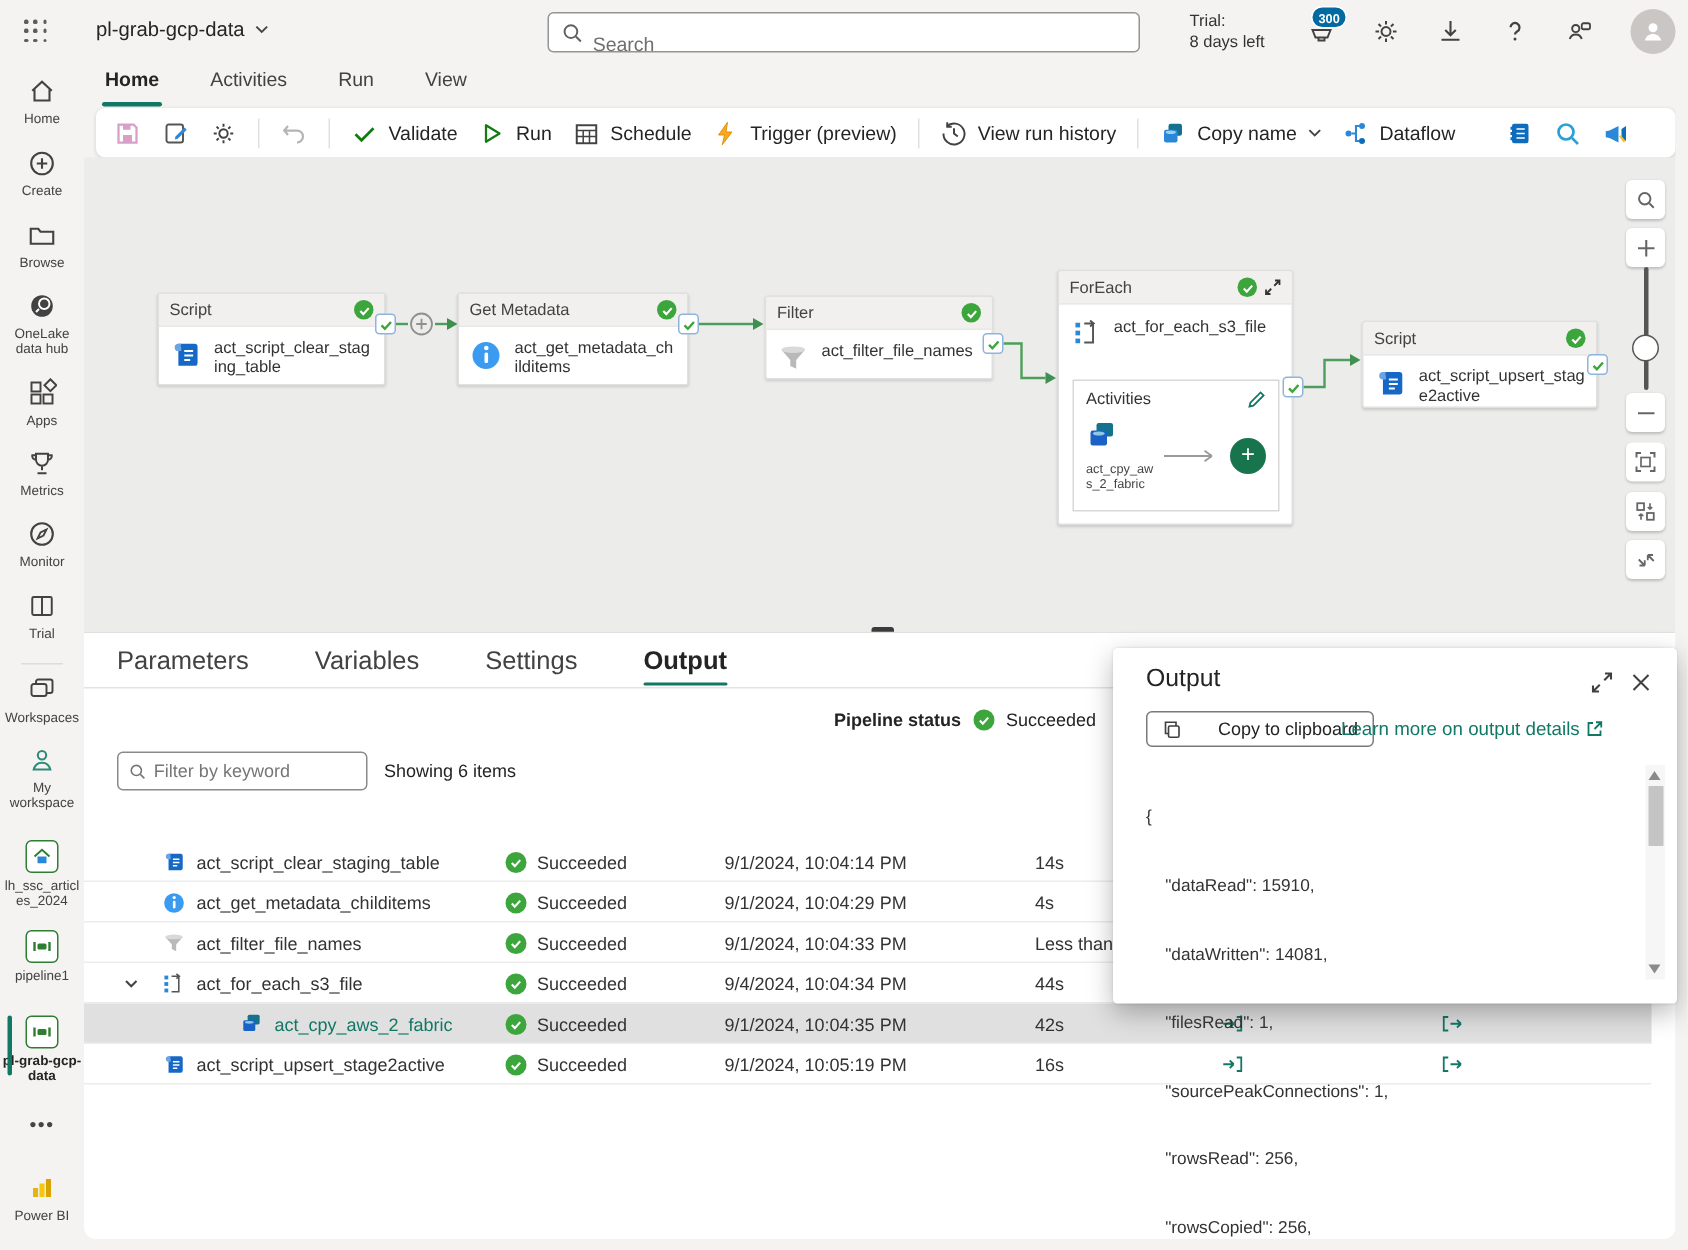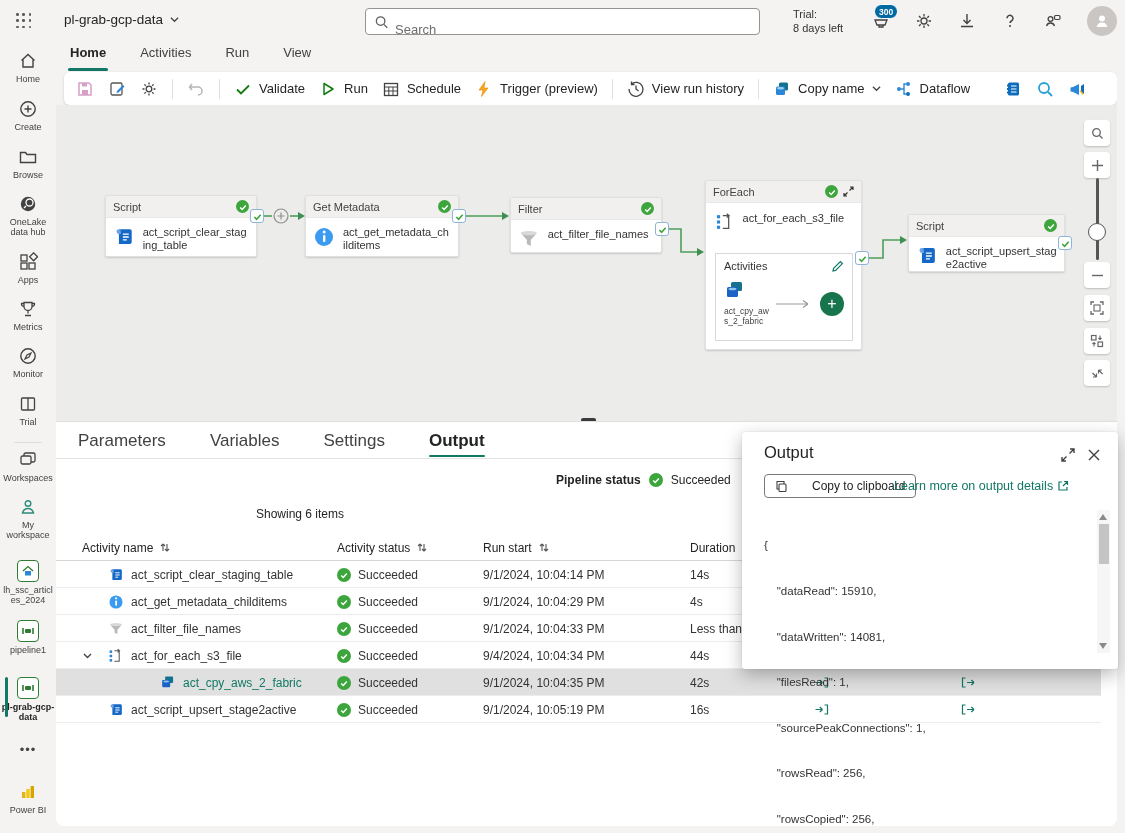--- a/index.html
+++ b/index.html
@@ -629,45 +629,29 @@
   <div class="statusrow">
     <b>Pipeline status</b>
     <span class="okdot">
         <svg viewBox="0 0 10 10">
           <path d="M1.5 5.5l2.5 2.5 4.5-5" fill="none" stroke="#fff" stroke-width="1.8"></path>
         </svg>
       </span>
     <span>Succeeded</span>
   </div>
 
+  <div class="filterbox">
+    <svg width="13" height="13" viewBox="0 0 13 13">
+        <circle cx="5.5" cy="5.5" r="3.8" fill="none" stroke="#767676" stroke-width="1.2"></circle>
+        <path d="M8.5 8.5l3 3" stroke="#767676" stroke-width="1.2"></path>
+      </svg>
+    <input placeholder="Filter by keyword" style="">
+  </div>
   <div class="showing">Showing 6 items</div>
 
-  <div class="thead">
-    <div class="cell" style="left:26px">
-      <span>Activity name</span>
-      <svg class="sorticon" viewBox="0 0 10 11">
-          <path d="M3 9V2M3 2L1 4M3 2l2 2M7 2v7M7 9L5 7M7 9l2-2" fill="none" stroke="#555" stroke-width="1.1"></path>
-        </svg>
-    </div>
-    <div class="cell c-status">
-      <span>Activity status</span>
-      <svg class="sorticon" viewBox="0 0 10 11">
-          <path d="M3 9V2M3 2L1 4M3 2l2 2M7 2v7M7 9L5 7M7 9l2-2" fill="none" stroke="#555" stroke-width="1.1"></path>
-        </svg>
-    </div>
-    <div class="cell c-start">
-      <span>Run start</span>
-      <svg class="sorticon" viewBox="0 0 10 11">
-          <path d="M3 9V2M3 2L1 4M3 2l2 2M7 2v7M7 9L5 7M7 9l2-2" fill="none" stroke="#555" stroke-width="1.1"></path>
-        </svg>
-    </div>
-    <div class="cell c-dur">
-      <span>Duration</span>
-    </div>
-  </div>
 
   <div class="trow" style="top:139px">
     <div class="cell c-name">
       <svg class="rowicon" viewBox="0 0 22 22">
           <path d="M6 3h11a2 2 0 0 1 2 2v11a2 2 0 0 1-2 2H6z" fill="#1668c7"></path>
           <path d="M6 3a2.5 2.5 0 0 0 0 5h2V6a3 3 0 0 1 0-3z" fill="#6ba3e8"></path>
           <path d="M10 8h6M10 11h6M10 14h4" stroke="#fff" stroke-width="1.3"></path>
         </svg>
       <span>act_script_clear_staging_table</span>
     </div>

